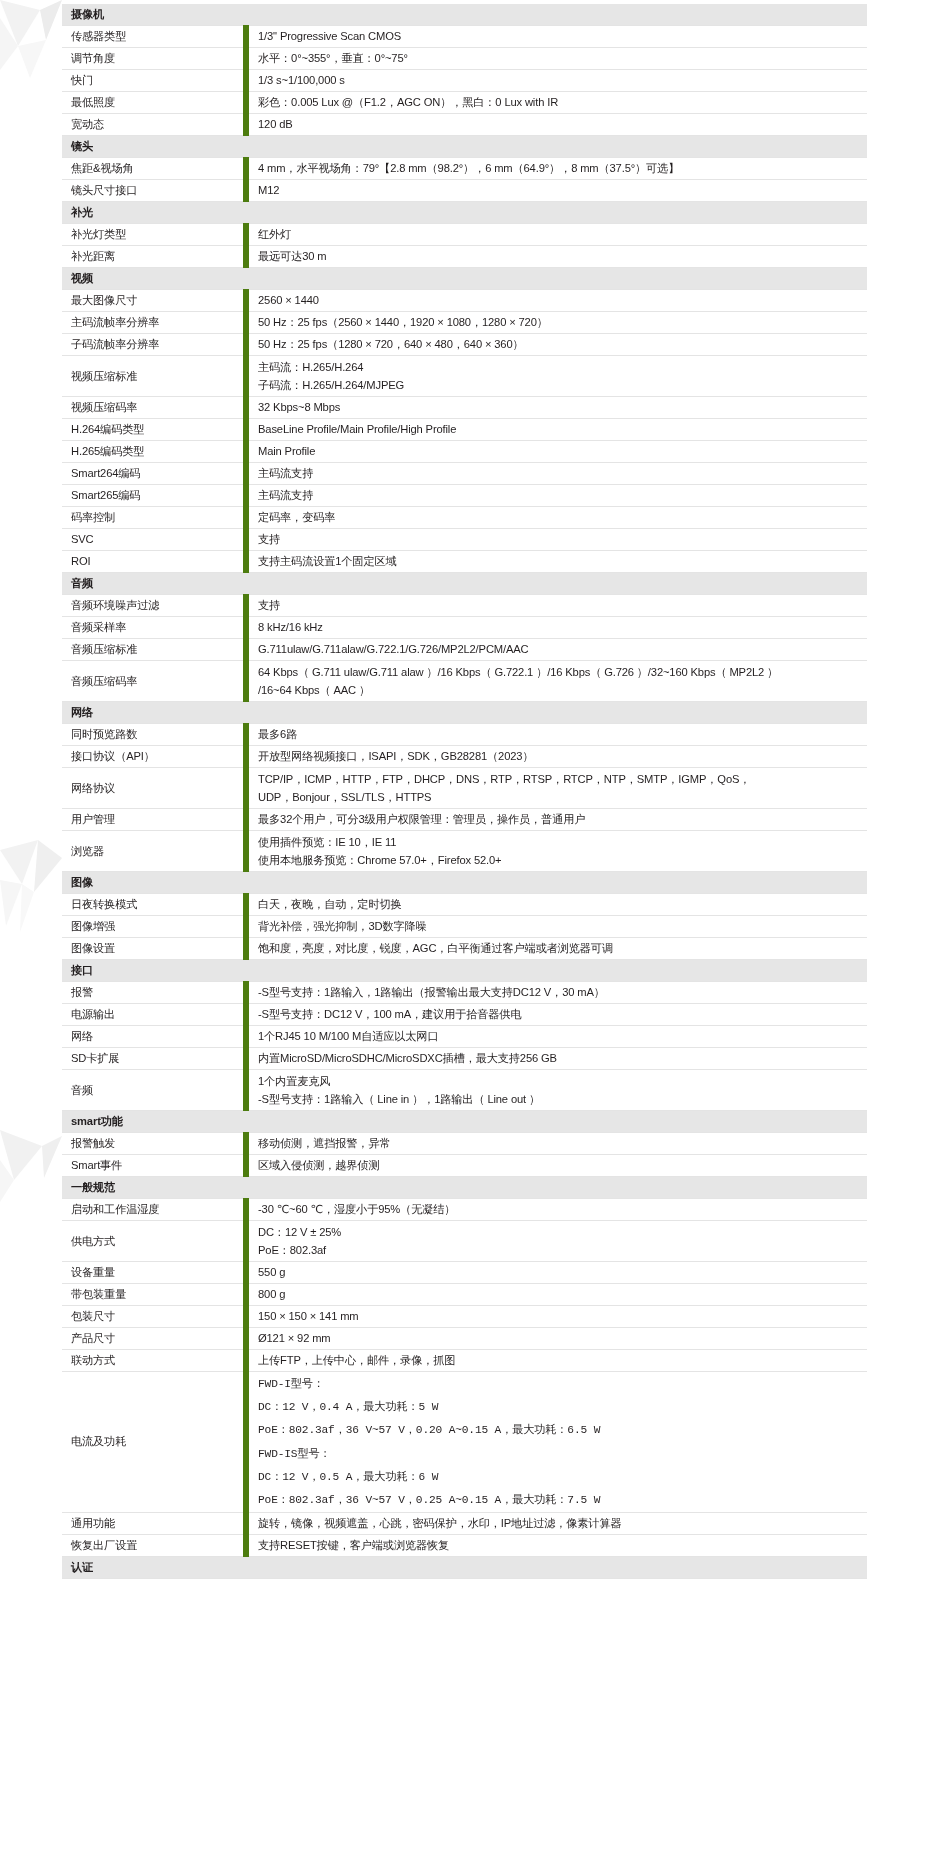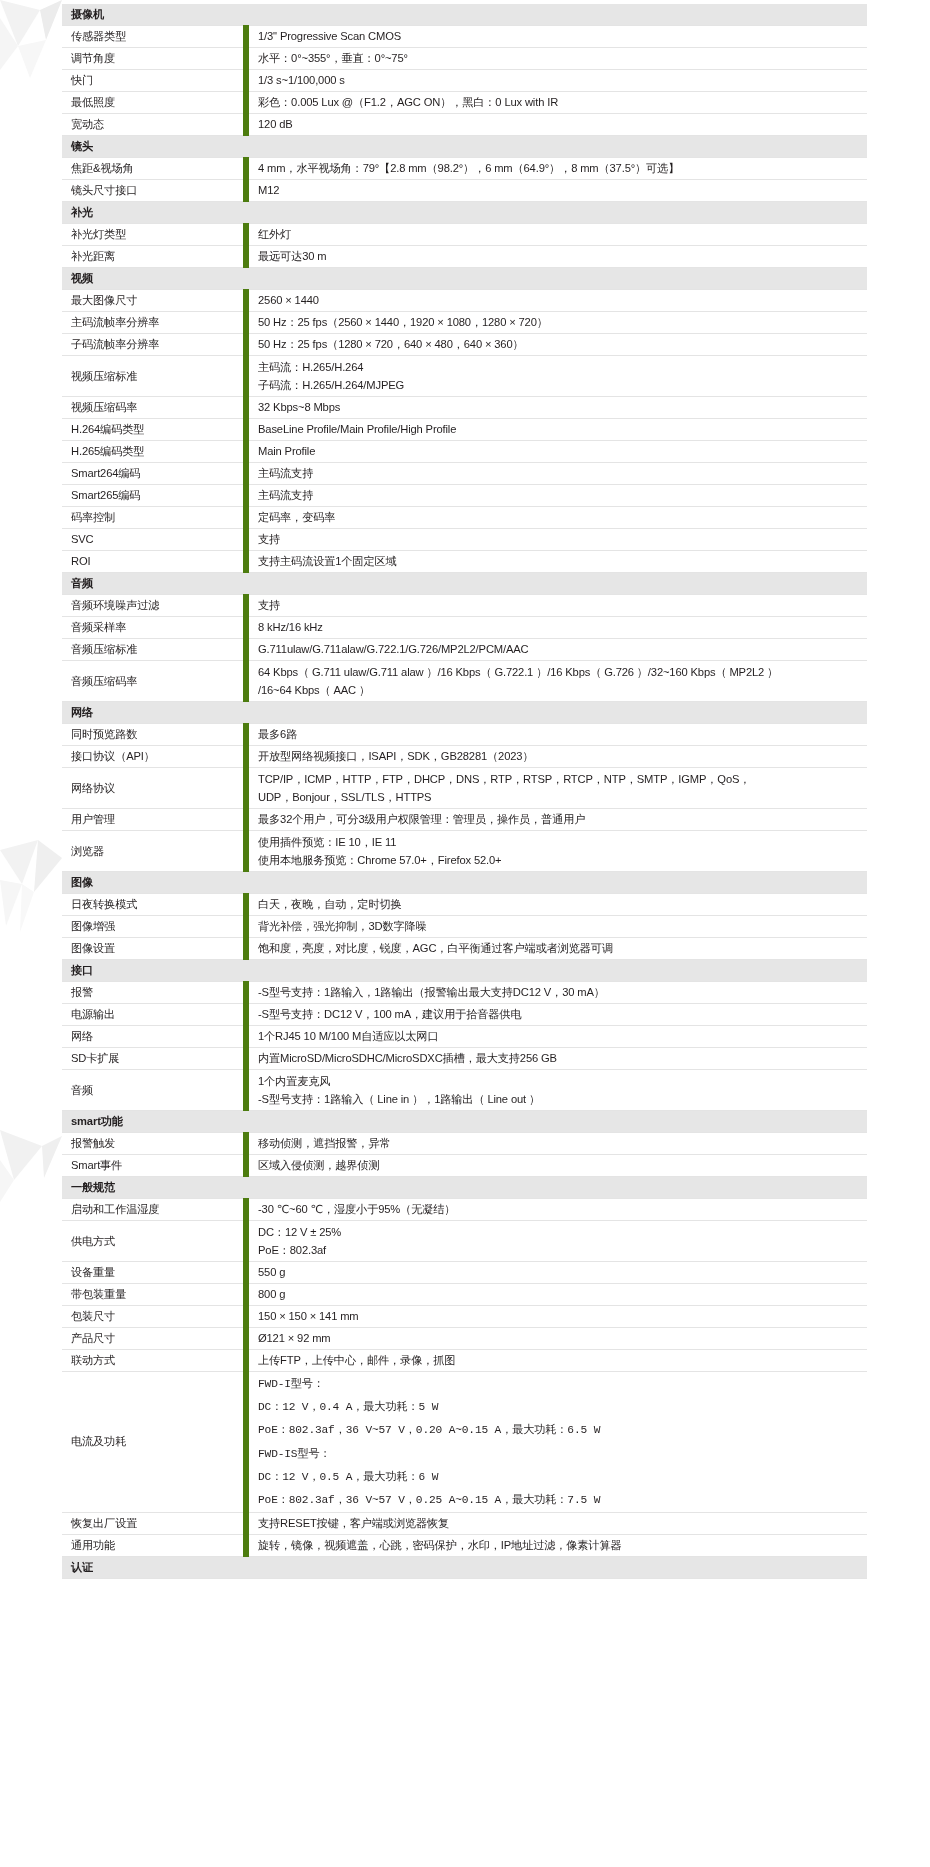--- a/index.html
+++ b/index.html
@@ -359,24 +359,24 @@
             <span>FWD-I型号：</span>
             <span>DC：12 V，0.4 A，最大功耗：5 W</span>
             <span>PoE：802.3af，36 V~57 V，0.20 A~0.15 A，最大功耗：6.5 W</span>
             <span>FWD-IS型号：</span>
             <span>DC：12 V，0.5 A，最大功耗：6 W</span>
             <span>PoE：802.3af，36 V~57 V，0.25 A~0.15 A，最大功耗：7.5 W</span>
           </div>
         </td>
       </tr>
       <tr class="spec-row">
+        <td class="cell-label">通用功能</td>
+        <td class="cell-value">旋转，镜像，视频遮盖，心跳，密码保护，水印，IP地址过滤，像素计算器</td>
+      </tr>
+      <tr class="spec-row">
         <td class="cell-label">恢复出厂设置</td>
         <td class="cell-value">支持RESET按键，客户端或浏览器恢复</td>
       </tr>
-      <tr class="spec-row">
-        <td class="cell-label">通用功能</td>
-        <td class="cell-value">旋转，镜像，视频遮盖，心跳，密码保护，水印，IP地址过滤，像素计算器</td>
-      </tr>
       <tr class="section-row">
         <td colspan="2">认证</td>
       </tr>
     </tbody>
 </table>
 
 </body></html>

